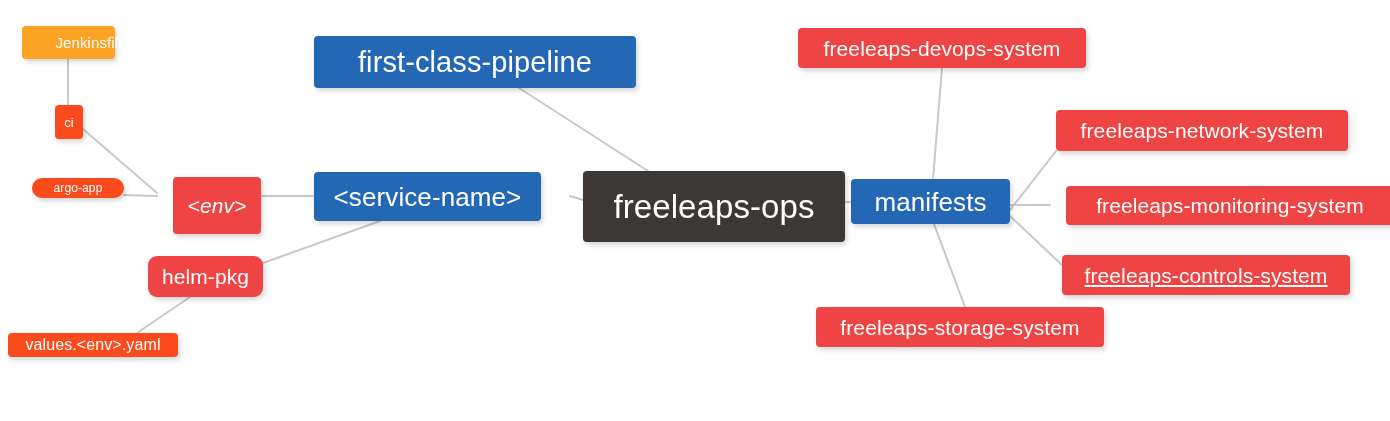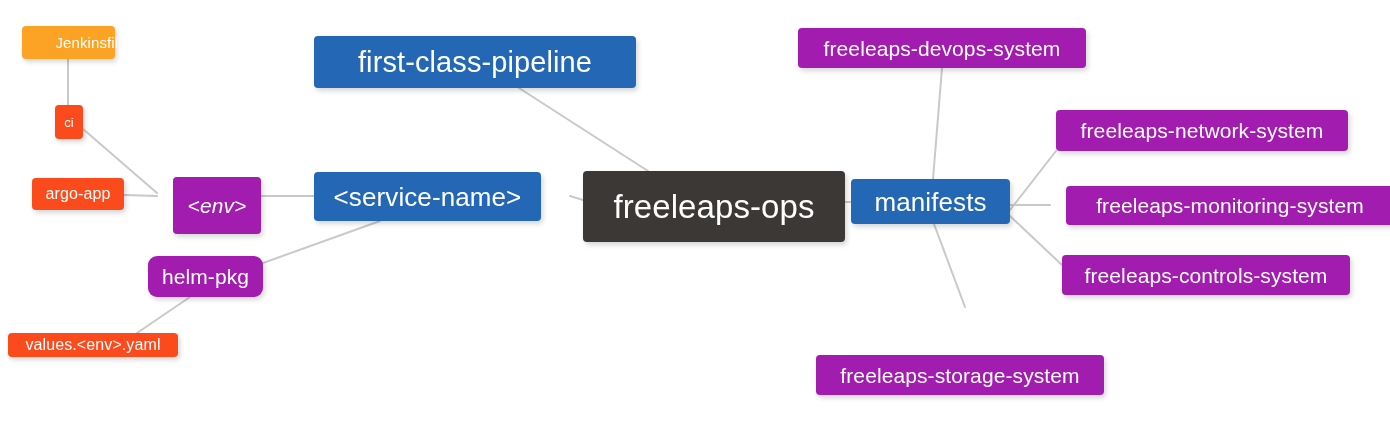--- a/index.html
+++ b/index.html
@@ -35,21 +35,21 @@
     border-radius: 4px;
     color: #ffffff;
     white-space: nowrap;
     line-height: 1;
     letter-spacing: 0.1px;
     box-shadow: 2px 3px 5px rgba(0,0,0,0.16);
     text-rendering: optimizeLegibility;
   }
   .n-root   { background: #3c3836; }
   .n-blue   { background: #2367b5; }
-  .n-green  { background: #a21caf; }
+  .n-green  { background: #ef4444; }
   .n-red    { background: #fb4b1c; }
   .n-orange { background: #fca326; }
 </style>
 </head>
 <body>
 
 <div id="canvas">
   <svg id="edges" viewBox="0 0 1390 421" xmlns="http://www.w3.org/2000/svg">
       <polyline points="68,59 68,105" fill="none" stroke="#c9c9c9" stroke-width="2" stroke-linecap="round"></polyline>
       <polyline points="83,129 157,193" fill="none" stroke="#c9c9c9" stroke-width="2" stroke-linecap="round"></polyline>
@@ -62,27 +62,27 @@
       <polyline points="845,202 851,202" fill="none" stroke="#c9c9c9" stroke-width="2" stroke-linecap="round"></polyline>
       <polyline points="933,179 942,68" fill="none" stroke="#c9c9c9" stroke-width="2" stroke-linecap="round"></polyline>
       <polyline points="1010,210 1056,151" fill="none" stroke="#c9c9c9" stroke-width="2" stroke-linecap="round"></polyline>
       <polyline points="1010,205 1050,205" fill="none" stroke="#c9c9c9" stroke-width="2" stroke-linecap="round"></polyline>
       <polyline points="1010,216 1062,265" fill="none" stroke="#c9c9c9" stroke-width="2" stroke-linecap="round"></polyline>
       <polyline points="934,224 965,307" fill="none" stroke="#c9c9c9" stroke-width="2" stroke-linecap="round"></polyline>
     </svg>
   <div id="node-layer">
       <div class="node n-orange" style="left: 22px; top: 26px; width: 93px; height: 33px; font-size: 15px; padding-left: 45px;">Jenkinsfile</div>
       <div class="node n-red" style="left: 55px; top: 105px; width: 28px; height: 34px; font-size: 13px;">ci</div>
-      <div class="node n-red" style="left: 32px; top: 178px; width: 92px; height: 32px; font-size: 16px;">argo-app</div>
+      <div class="node n-red" style="left: 32px; top: 178px; width: 92px; height: 20px; font-size: 12px; border-radius: 12px;">argo-app</div>
       <div class="node n-green" style="left: 173px; top: 177px; width: 88px; height: 57px; font-size: 21px; font-style: italic;">&lt;env&gt;</div>
       <div class="node n-green" style="left: 148px; top: 256px; width: 115px; height: 41px; font-size: 21px; border-radius: 9px;">helm-pkg</div>
       <div class="node n-red" style="left: 8px; top: 333px; width: 170px; height: 24px; font-size: 16px;">values.&lt;env&gt;.yaml</div>
       <div class="node n-blue" style="left: 314px; top: 36px; width: 322px; height: 52px; font-size: 29px;">first-class-pipeline</div>
       <div class="node n-blue" style="left: 314px; top: 172px; width: 227px; height: 49px; font-size: 26px;">&lt;service-name&gt;</div>
       <div class="node n-root" style="left: 583px; top: 171px; width: 262px; height: 71px; font-size: 33px;">freeleaps-ops</div>
       <div class="node n-blue" style="left: 851px; top: 179px; width: 159px; height: 45px; font-size: 26px; text-align: right;">manifests</div>
       <div class="node n-green" style="left: 798px; top: 28px; width: 288px; height: 40px; font-size: 21px;">freeleaps-devops-system</div>
       <div class="node n-green" style="left: 1056px; top: 110px; width: 292px; height: 41px; font-size: 21px;">freeleaps-network-system</div>
       <div class="node n-green" style="left: 1050px; top: 186px; width: 328px; height: 39px; font-size: 21px; margin-left: 16px;">freeleaps-monitoring-system</div>
-      <div class="node n-green" style="left: 1062px; top: 255px; width: 288px; height: 40px; font-size: 21px;">freeleaps-controls-system</div>
-      <div class="node n-green" style="left: 816px; top: 307px; width: 288px; height: 40px; font-size: 21px; margin-top: 48px;">freeleaps-storage-system</div>
+      <div class="node n-green" style="left: 1062px; top: 255px; width: 288px; height: 40px; font-size: 21px; text-decoration: underline;">freeleaps-controls-system</div>
+      <div class="node n-green" style="left: 816px; top: 307px; width: 288px; height: 40px; font-size: 21px;">freeleaps-storage-system</div>
     </div>
 </div>
 
 </body></html>

